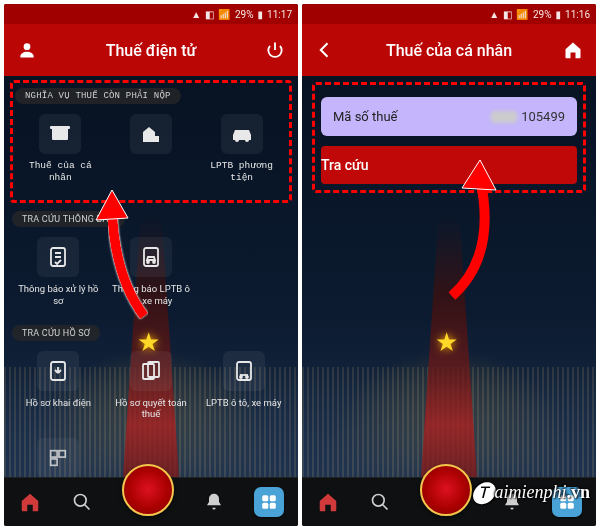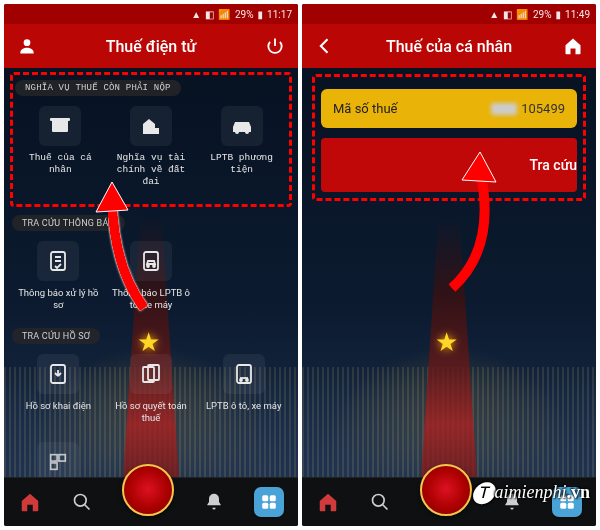--- a/index.html
+++ b/index.html
@@ -37,21 +37,21 @@
     display: flex;
     justify-content: flex-end;
     align-items: center;
     font-size: 10px;
     padding: 0 6px;
     gap: 4px;
   }
   .statusbar span { opacity: .9; }
   
   .appheader {
-    height: 44px;
+    height: 52px;
     background: #bb0606;
     color: #fff;
     display: flex;
     align-items: center;
     justify-content: space-between;
     padding: 0 12px;
     font-size: 16px;
   }
   .appheader .title { flex: 1; text-align: center; font-weight: 500; }
   .iconbtn { width: 22px; height: 22px; display: flex; align-items: center; justify-content: center; color: #fff; }
@@ -188,42 +188,42 @@
   }
   .appsbtn {
     width: 30px;height:30px;border-radius:7px;
     background:#4aa3d6;
     display:flex;align-items:center;justify-content:center;
     box-shadow:0 1px 2px rgba(0,0,0,.5);
   }
   .appsbtn svg{color:#fff;}
   
   .formrow {
-    background: #eab308;
+    background: #c4b5fd;
     border-radius: 6px;
     margin: 10px 6px 10px 6px;
     padding: 12px 12px;
     display: flex;
     justify-content: space-between;
     align-items: center;
     font-size: 13px;
     color: #222;
   }
   .formrow .val { color:#333; display:flex; align-items:center; gap:4px; }
   .blur {
     filter: blur(2px);
     background:#ccc;
     width:26px;height:12px;border-radius:2px;
   }
   .redbtn {
     background: #c10808;
     color: #fff;
-    text-align: right;
+    text-align: left;
     margin: 0 6px;
-    padding: 19px 0;
+    padding: 11px 0;
     border-radius: 4px;
     font-size: 14px;
     font-weight: 500;
   }
   .highlight2 {
     border: 3px dashed #ff0000;
     border-radius: 4px;
     margin: 4px 2px;
     padding: 2px 0 6px 0;
   }
@@ -293,21 +293,20 @@
               </div>
               <div class="lbl">Thuế của cá nhân</div>
             </div>
             <div class="tile">
               <div class="ico">
                 <svg width="26" height="24" viewBox="0 0 24 24" fill="currentColor">
                     <path d="M4 20V10l6-5 6 5v10z"></path>
                     <rect x="14" y="14" width="6" height="6"></rect>
                   </svg>
               </div>
-              <div class="lbl">Nghĩa vụ tài chính về đất đai</div>
             </div>
             <div class="tile">
               <div class="ico">
                 <svg width="28" height="24" viewBox="0 0 24 24" fill="currentColor">
                     <path d="M3 13l2-5h14l2 5v5H3z"></path>
                     <circle cx="7" cy="18" r="2"></circle>
                     <circle cx="17" cy="18" r="2"></circle>
                   </svg>
               </div>
               <div class="lbl">LPTB phương tiện</div>
@@ -437,21 +436,21 @@
     </div>
   </div>
 
   <div class="phone">
     <div class="statusbar">
       <span>▲</span>
         <span>◧</span>
         <span>📶</span>
       <span>29%</span>
       <span>▮</span>
-      <span>11:49</span>
+      <span>11:16</span>
     </div>
 
     <div class="appheader">
       <div class="iconbtn">
         <svg width="20" height="20" viewBox="0 0 24 24" fill="none" stroke="currentColor" stroke-width="2.5">
             <path d="M15 4l-8 8 8 8"></path>
           </svg>
       </div>
       <div class="title">Thuế của cá nhân</div>
       <div class="iconbtn">

